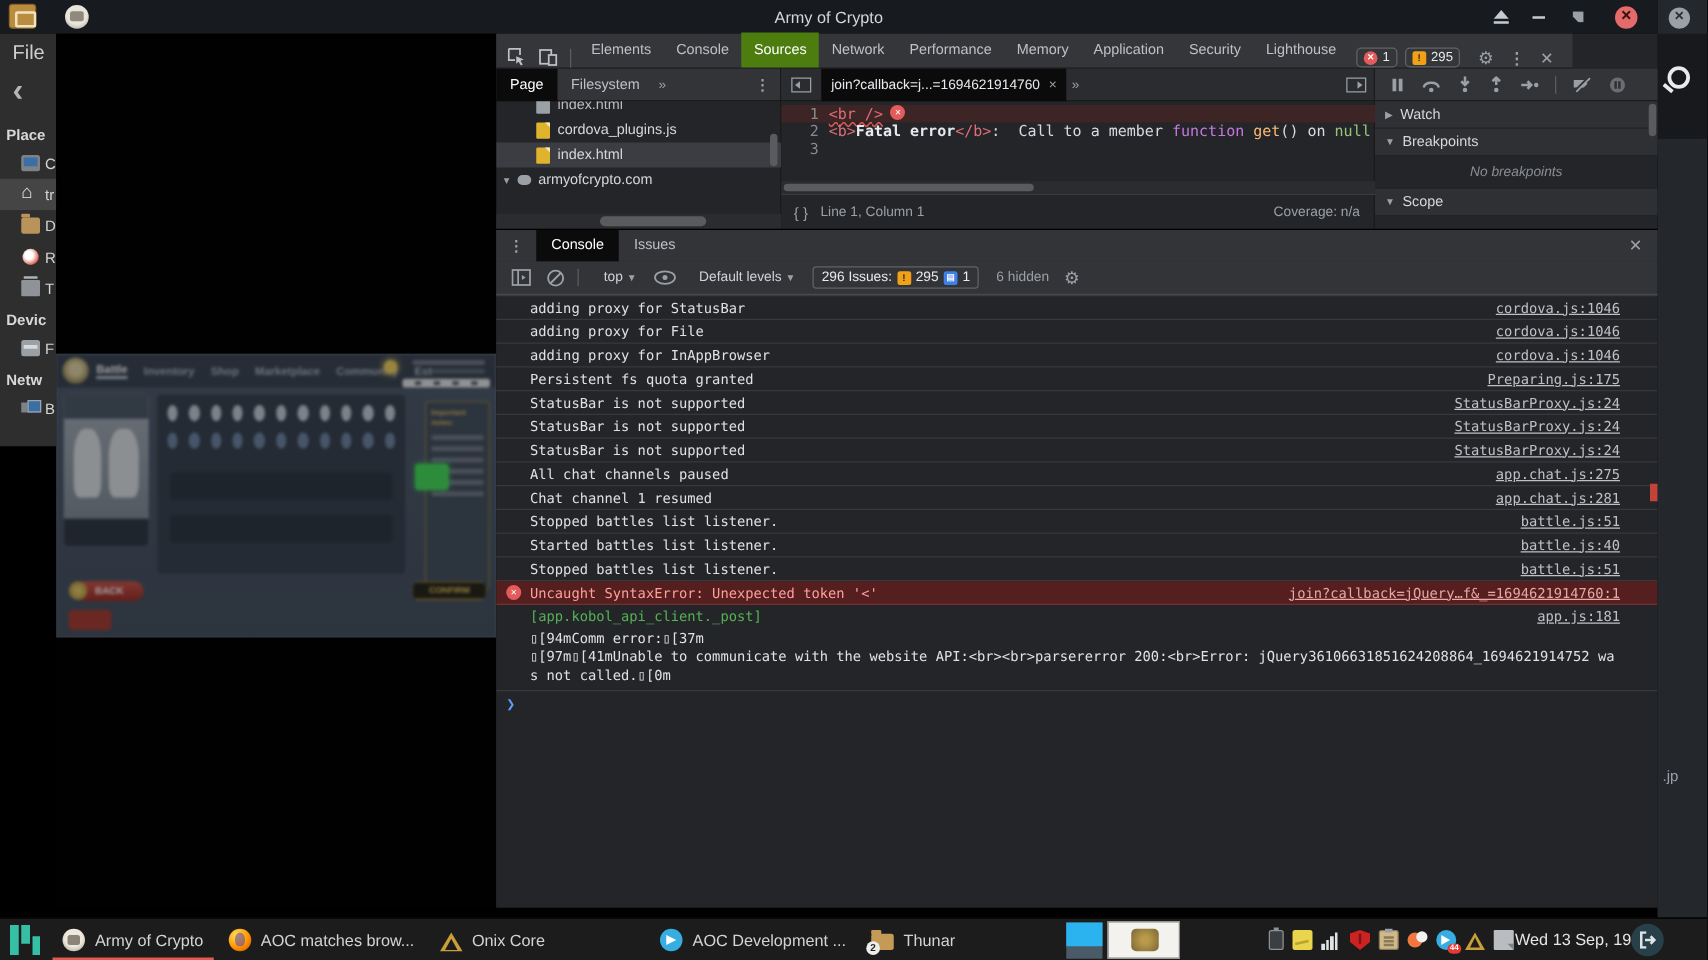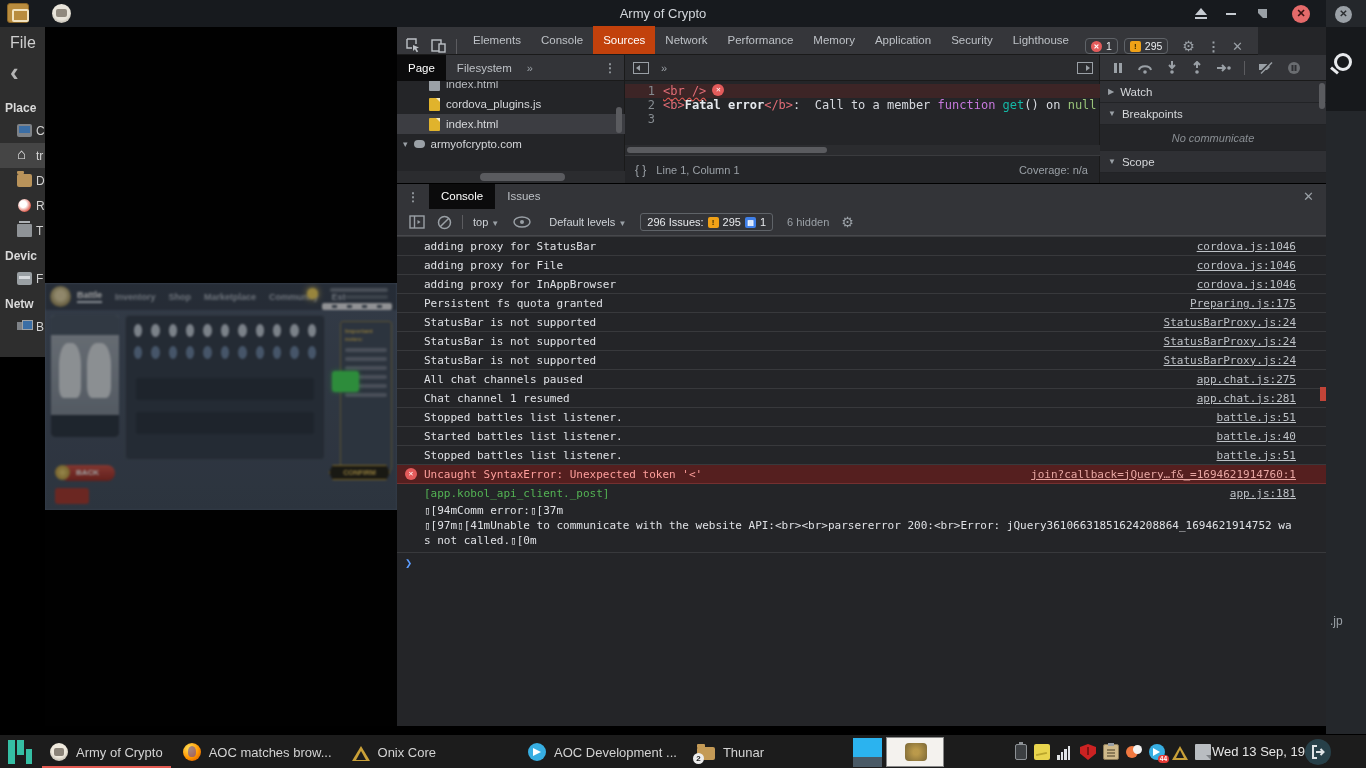--- a/index.html
+++ b/index.html
@@ -77,21 +77,21 @@
   .gback:before{content:"";position:absolute;left:-5px;top:0;width:15px;height:15px;border-radius:50%;background:radial-gradient(#f3d877,#a9842f)}
   .gconfirm{position:absolute;left:284px;top:182px;width:61px;height:15px;background:#27251a;border:1px solid #caa43e;color:#e7c35c;font-size:7px;font-weight:bold;text-align:center;line-height:13px;clip-path:polygon(6% 0,94% 0,100% 50%,94% 100%,6% 100%,0 50%)}
   .gred2{position:absolute;left:10px;top:205px;width:34px;height:16px;background:#b73a2e;border-radius:3px;opacity:.9}
 
   
   .devtools{position:absolute;left:397px;top:27px;width:929px;height:699px;background:#242528;font-family:"Liberation Sans",sans-serif}
   .dt-toolbar{position:absolute;left:0;top:0;width:861px;height:28px;background:#35363a;border-bottom:1px solid #1a1a1a;display:flex;align-items:flex-end}
   .dt-ic{width:16px;height:16px;margin-left:9px;position:relative;flex:0 0 auto}
   .dt-sep{width:1px;height:15px;background:#5c5c60;margin:0 6px 0 9px}
   .dt-tab{color:#bdc1c6;font-size:11.5px;padding:0 10px;height:28px;line-height:28px;white-space:nowrap}
-  .dt-tab.active{background:#c2410c;color:#fff}
+  .dt-tab.active{background:#4d7c0f;color:#fff}
   .chip{display:flex;align-items:center;gap:4px;border:1px solid #5f6368;border-radius:4px;padding:1px 5px;margin-left:6px;color:#e8eaed;font-size:10.5px;flex:0 0 auto}
   .bdg-err{width:11px;height:11px;border-radius:50%;background:#e35b5b;color:#fff;font-size:7px;font-weight:bold;text-align:center;line-height:11px}
   .bdg-warn{width:11px;height:11px;border-radius:2px;background:#f0a117;color:#3a2b00;font-size:8px;font-weight:bold;text-align:center;line-height:11px}
   .bdg-info{width:11px;height:11px;border-radius:2px;background:#3f7fe8;color:#fff;font-size:7px;font-weight:bold;text-align:center;line-height:11px}
   .gear{color:#9aa0a6;font-size:14px;margin-left:14px}
   .kebab{color:#9aa0a6;font-size:13px;font-weight:bold;margin-left:12px}
   .xclose{color:#9aa0a6;font-size:13px;margin-left:12px}
 
   
   .src-nav{position:absolute;left:0;top:28px;width:228px;height:128px;border-right:1px solid #1a1a1a}
@@ -120,21 +120,21 @@
   .ed-navic{width:16px;height:12px;border:1px solid #9aa0a6;margin:0 8px;position:relative}
   .ed-navic:after{content:"";position:absolute;left:2px;top:2px;border-top:3px solid transparent;border-bottom:3px solid transparent;border-right:4px solid #9aa0a6}
   .ed-tab{background:#0b0b0c;color:#e8eaed;font-size:11px;height:26px;display:flex;align-items:center;padding:0 8px;gap:7px}
   .ed-tab .x{color:#9aa0a6;font-size:11px}
   .ed-right{margin-left:auto;margin-right:6px;width:16px;height:12px;border:1px solid #9aa0a6;position:relative}
   .ed-right:after{content:"";position:absolute;right:2px;top:2px;border-top:3px solid transparent;border-bottom:3px solid transparent;border-left:4px solid #9aa0a6}
   .code{position:absolute;left:0;top:26px;width:475px;height:64px;font-family:"DejaVu Sans Mono","DejaVu Sans",monospace;font-size:12px;padding-top:3px;overflow:hidden}
   .cl{display:flex;height:14px;line-height:14px;white-space:pre}
   .cl .gut{width:38px;text-align:right;padding-right:8px;color:#858b90;flex:0 0 38px}
   .cl.err{background:#3d2526}
-  .tk-tag{color:#e06c75}.tk-bold{color:#e6e9ee;font-weight:bold}.tk-plain{color:#d7dae0}.tk-kw{color:#c678dd}.tk-fn{color:#14b8a6}.tk-atom{color:#98c379}
+  .tk-tag{color:#e06c75}.tk-bold{color:#e6e9ee;font-weight:bold}.tk-plain{color:#d7dae0}.tk-kw{color:#c678dd}.tk-fn{color:#fdba74}.tk-atom{color:#98c379}
   .sqg{text-decoration:underline wavy #e0564f;text-underline-offset:2px}
   .err-badge{display:inline-block;width:12px;height:12px;margin-left:6px;border-radius:50%;background:#e35b5b;color:#fff;font-size:8px;line-height:12px;text-align:center;vertical-align:1px}
   .ed-hsb{position:absolute;left:0;top:90px;width:475px;height:10px;background:#2b2c2f}
   .ed-hsb i{position:absolute;left:2px;top:2px;width:200px;height:6px;background:#5a5b5f;border-radius:3px}
   .ed-status{position:absolute;left:0;top:100px;width:475px;height:28px;border-top:1px solid #3a3b3e;display:flex;align-items:center;color:#9aa0a6;font-size:11px}
   .ed-status .br{margin:0 10px 0 10px;font-size:12px}
   .ed-status .cov{margin-left:auto;margin-right:12px}
 
   
   .src-db{position:absolute;left:703px;top:28px;width:226px;height:128px}
@@ -148,21 +148,21 @@
 
   
   .con{position:absolute;left:0;top:156px;width:929px;height:543px;border-top:1px solid #000}
   .con-tabs{height:25px;background:#333438;display:flex;align-items:center}
   .con-kebab{color:#9aa0a6;font-weight:bold;font-size:12px;padding:0 10px}
   .con-tab{color:#bdc1c6;font-size:11.5px;height:25px;line-height:25px;padding:0 12px}
   .con-tab.active{background:#0b0b0c;color:#fff}
   .con-x{margin-left:auto;margin-right:12px;color:#9aa0a6;font-size:13px}
   .con-bar{height:27px;background:#333438;border-bottom:1px solid #47484c;display:flex;align-items:center}
   .con-bar svg{flex:0 0 auto}
-  .ctx{color:#cfd3d8;font-size:11px;margin-left:10px}
+  .ctx{color:#cfd3d8;font-size:11px;margin-left:20px}
   .ctx .car{font-size:8px;color:#9aa0a6}
   .filter{margin-left:14px;width:413px;height:19px;background:#242528;border:1px solid #6f7377;color:#dadce0;font-size:11px;padding:0 6px;border-radius:2px;font-family:"Liberation Sans",sans-serif}
   .filter::placeholder{color:#80868b}
   .levels{color:#cfd3d8;font-size:11px;margin-left:18px}
   .con-chip{display:flex;align-items:center;gap:4px;border:1px solid #5f6368;border-radius:3px;padding:2px 6px;margin-left:14px;color:#e8eaed;font-size:11px}
   .hidden6{color:#9aa0a6;font-size:11px;margin-left:14px}
   .con-gear{color:#9aa0a6;font-size:14px;margin-left:12px}
   .msgs{position:absolute;left:0;top:52px;width:929px;bottom:0;background:#242528;font-family:"DejaVu Sans Mono","DejaVu Sans",monospace;font-size:11px;border-top:1px solid #3a3b3e;overflow:hidden}
   .m-row{display:flex;align-items:center;height:19px;border-bottom:1px solid #38393c;padding:0 30px 0 27px}
   .m-txt{color:#dfe1e5;white-space:pre}
@@ -440,20 +440,24 @@
         </div>
       <span class="tree-vsb"></span>
       <div class="tree-hsb">
           <i></i>
         </div>
     </div>
 
     <div class="src-ed">
       <div class="ed-tabs">
         <span class="ed-navic"></span>
+        <div class="ed-tab">
+          <span>join?callback=j...=1694621914760</span>
+          <span class="x">×</span>
+        </div>
         <span class="sn-more">»</span>
         <span class="ed-right"></span>
       </div>
       <div class="code" id="code-lines">
           <div class="cl err"><span class="gut">1</span><span><span class="tk-tag sqg">&lt;br /&gt;</span></span><span class="err-badge">✕</span></div>
           <div class="cl"><span class="gut">2</span><span><span class="tk-tag">&lt;b&gt;</span><span class="tk-bold">Fatal error</span><span class="tk-tag">&lt;/b&gt;</span><span class="tk-plain">:  Call to a member </span><span class="tk-kw">function</span><span class="tk-plain"> </span><span class="tk-fn">get</span><span class="tk-plain">() on </span><span class="tk-atom">null</span><span class="tk-kw"> in</span></span></div>
           <div class="cl"><span class="gut">3</span><span></span></div>
         </div>
       <div class="ed-hsb">
           <i></i>
@@ -500,21 +504,21 @@
           </svg>
       </div>
       <div class="db-sec">
           <span class="db-car">▶</span>
           <span>Watch</span>
         </div>
       <div class="db-sec">
           <span class="db-car">▼</span>
           <span>Breakpoints</span>
         </div>
-      <div class="db-empty">No communicate</div>
+      <div class="db-empty">No breakpoints</div>
       <div class="db-sec">
           <span class="db-car">▼</span>
           <span>Scope</span>
         </div>
       <span class="db-vsb"></span>
     </div>
 
     <div class="con">
       <div class="con-tabs">
         <span class="con-kebab">⋮</span>

